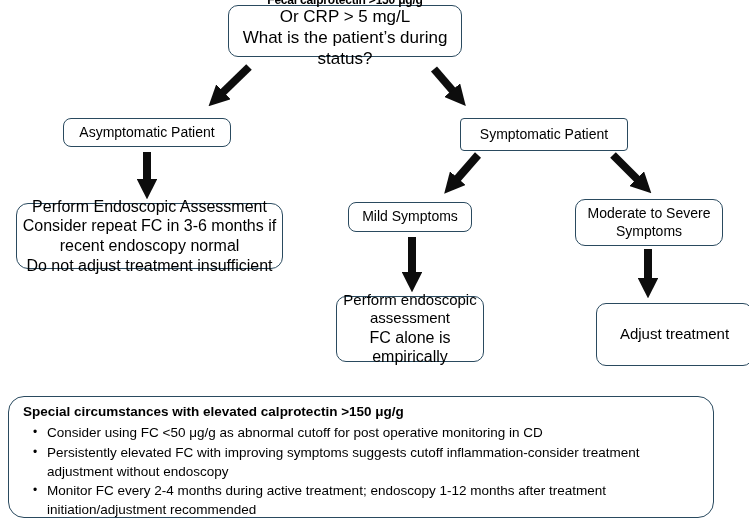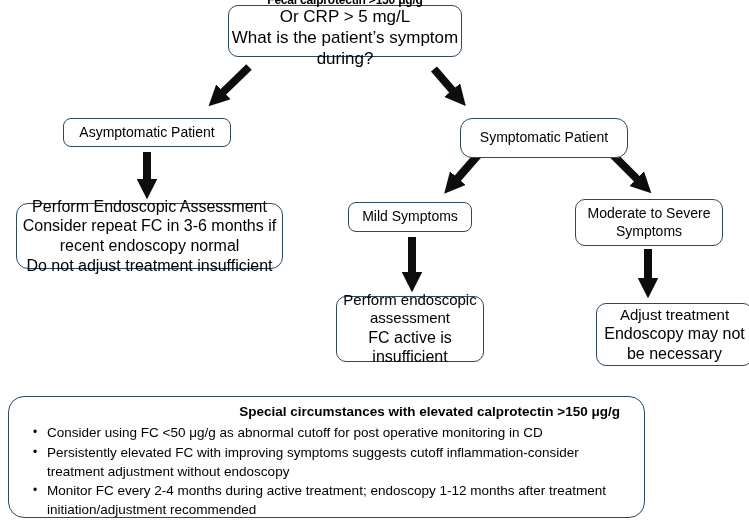--- a/index.html
+++ b/index.html
@@ -43,31 +43,31 @@
   }
   .node .title-bold   { font-weight: 700; font-size: 12px; letter-spacing: -0.2px; }
   .node .title-lg     { font-size: 16px; }
   .node .title-md     { font-size: 15px; }
   .node .label        { font-size: 14px; }
   .node .sub          { font-size: 17px; }
   .node .sub2         { font-size: 16px; }
 
   .node-root        { left: 228px; top: 5px;   width: 234px; height: 52px; }
   .node-asym        { left: 63px;  top: 118px; width: 168px; height: 29px; border-radius: 8px; justify-content: center; }
-  .node-sym         { left: 460px; top: 118px; width: 168px; height: 40px; border-radius: 12px; }
+  .node-sym         { left: 460px; top: 118px; width: 168px; height: 33px; border-radius: 4px; }
   .node-assess      { left: 16px;  top: 203px; width: 267px; height: 66px; border-radius: 12px; }
   .node-mild        { left: 348px; top: 202px; width: 124px; height: 30px; border-radius: 8px; }
   .node-moderate    { left: 575px; top: 199px; width: 148px; height: 47px; padding: 0 6px; }
   .node-mild-action { left: 336px; top: 296px; width: 148px; height: 66px; padding: 0 4px; }
   .node-mod-action  { left: 568px; top: 303px; width: 157px; height: 63px; padding: 8px 4px; margin-left: 28px; }
 
   .node-special {
-    left: 8px; top: 396px; width: 637px; height: 122px;
+    left: 8px; top: 396px; width: 706px; height: 122px;
     border-radius: 16px;
-    align-items: flex-end;
+    align-items: flex-start;
     justify-content: flex-start;
     padding: 7px 24px 6px 14px;
     text-align: left;
   }
   .node-special .special-title {
     text-align: center;
     font-weight: 700;
     font-size: 13.5px;
     margin-bottom: 3px;
   }
@@ -96,21 +96,21 @@
     <line x1="147" y1="152" x2="147" y2="189" marker-end="url(#ah)"></line>
     <line x1="478" y1="155" x2="451" y2="186" marker-end="url(#ah)"></line>
     <line x1="613" y1="155" x2="644" y2="186" marker-end="url(#ah)"></line>
     <line x1="412" y1="237" x2="412" y2="282" marker-end="url(#ah)"></line>
     <line x1="648" y1="249" x2="648" y2="288" marker-end="url(#ah)"></line>
   </svg>
 
   <div class="node node-root">
     <div class="title-bold">Fecal calprotectin &gt;150 μg/g</div>
     <div class="sub">Or CRP &gt; 5 mg/L</div>
-    <div class="sub">What is the patient’s symptom during?</div>
+    <div class="sub">What is the patient’s during status?</div>
   </div>
 
   <div class="node node-asym">
     <div class="label">Asymptomatic Patient</div>
   </div>
 
   <div class="node node-sym">
     <div class="label">Symptomatic Patient</div>
   </div>
 
@@ -123,26 +123,25 @@
   <div class="node node-moderate">
     <div class="label">Moderate to Severe Symptoms</div>
   </div>
 
   <div class="node node-mild">
     <div class="label">Mild Symptoms</div>
   </div>
 
   <div class="node node-mild-action">
     <div class="title-md">Perform endoscopic assessment</div>
-    <div class="sub2">FC active is insufficient</div>
+    <div class="sub2">FC alone is empirically</div>
   </div>
 
   <div class="node node-mod-action">
     <div class="title-md">Adjust treatment</div>
-    <div class="sub2" style="max-width:147px;">Endoscopy may not be necessary</div>
   </div>
 
   <div class="node node-special">
     <div class="special-title">Special circumstances with elevated calprotectin &gt;150 μg/g</div>
     <ul class="bullet-list">
       <li class="bullet-item">
         <span class="bullet-glyph">•</span>
         <span>Consider using FC &lt;50 μg/g as abnormal cutoff for post operative monitoring in CD</span>
       </li>
       <li class="bullet-item">

